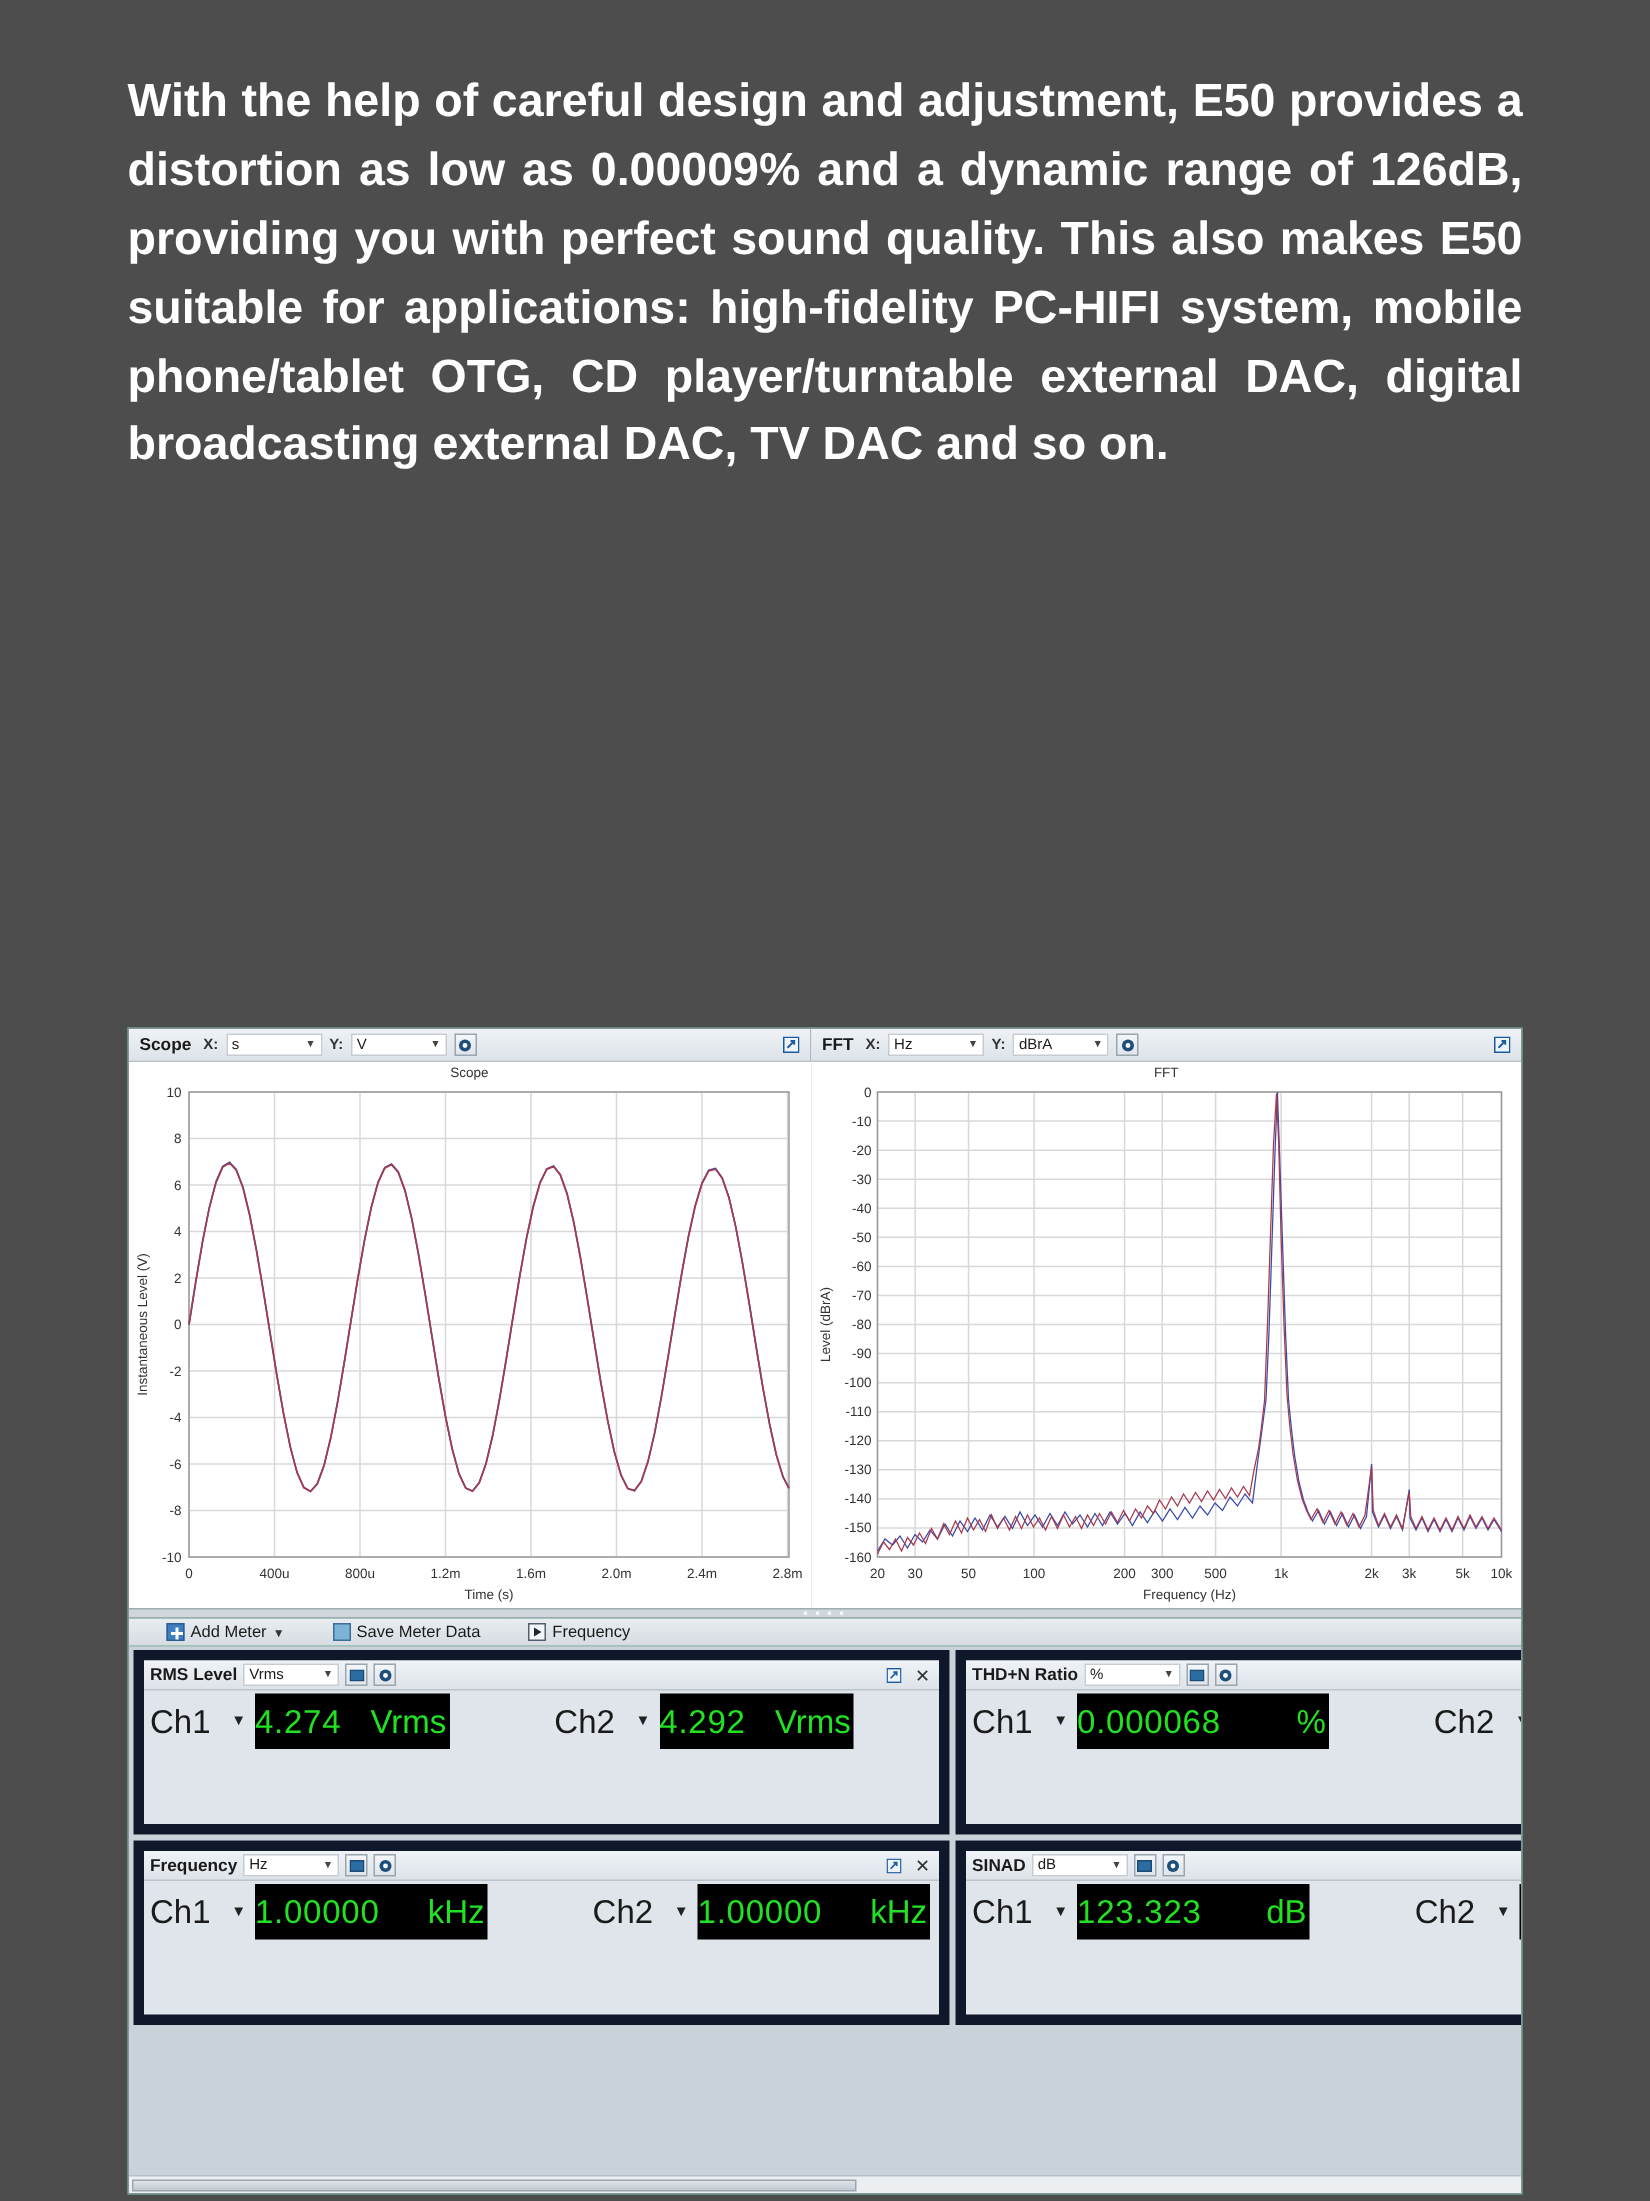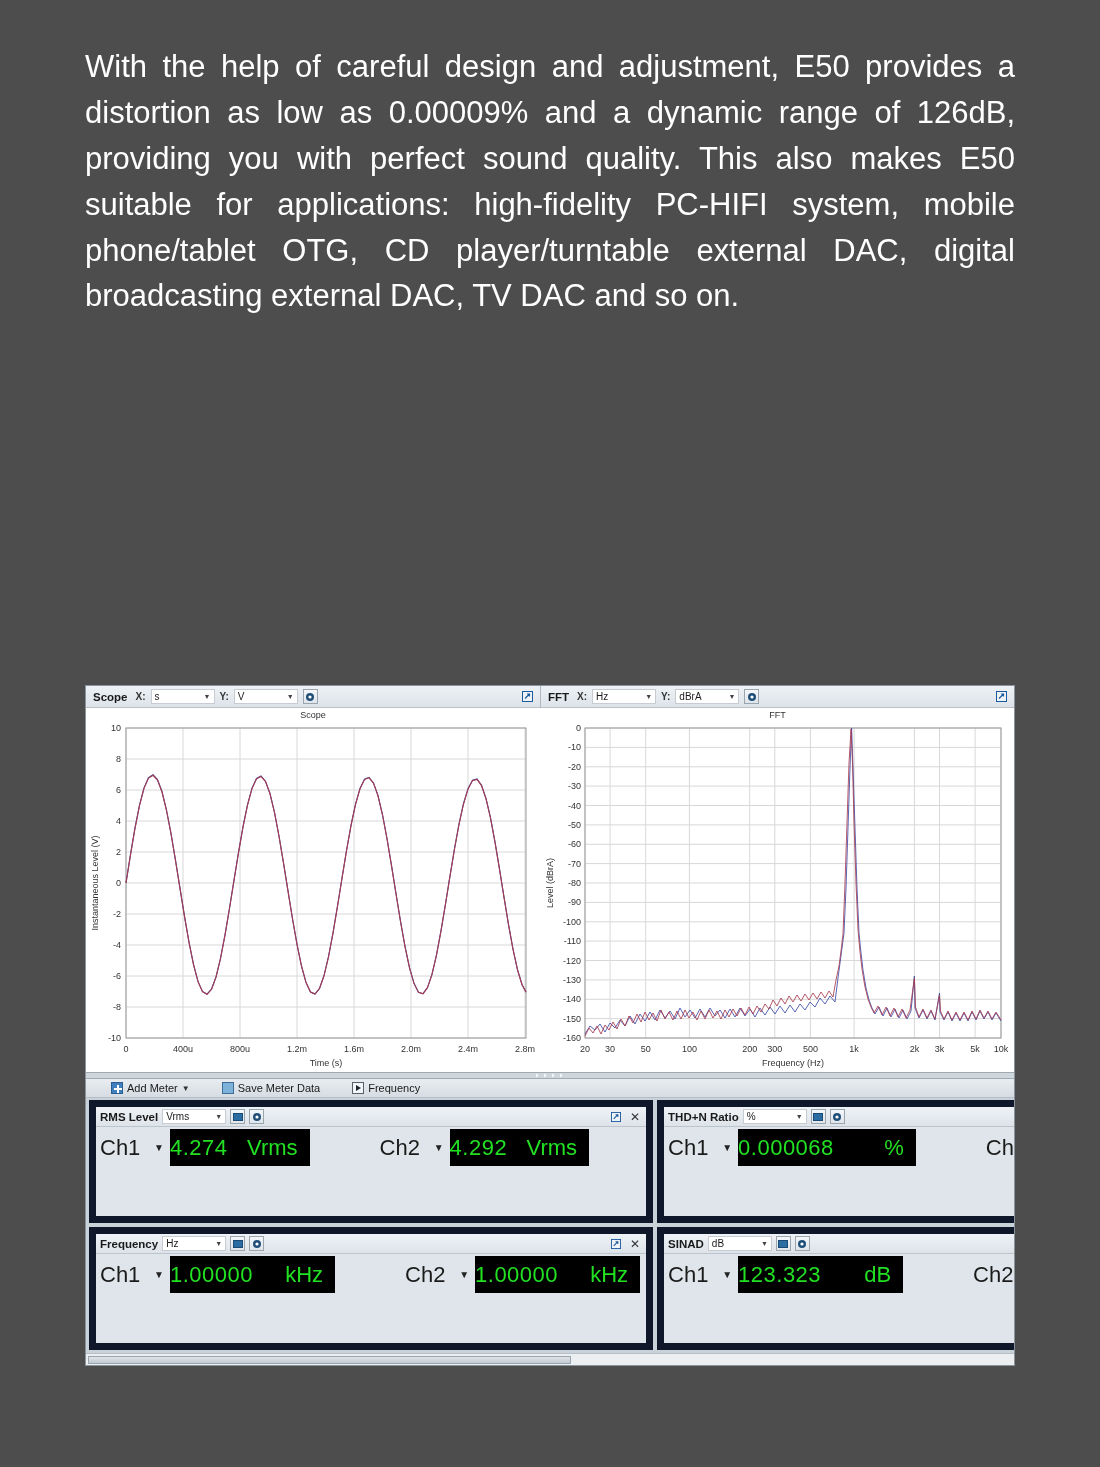--- a/index.html
+++ b/index.html
@@ -21,28 +21,28 @@
     font-weight:400;
     margin:48px 85px 0 85px;
     letter-spacing:-0.5px;
   }
   .hero-body {
     color:#ffffff;
     font-size:31px;
     line-height:1.48;
     text-align:justify;
     margin:44px 85px 0 85px;
-    font-weight:400;
+    font-weight:700;
   }
 
   
   .app {
     position:absolute;
     left:85px; top:685px;
-    width:930px; height:681px;
+    width:930px; height:778px;
     background:#22c55e;
     border:1px solid #8a949c;
     display:flex; flex-direction:column;
     font-size:11px;
     color:#1a1a1a;
   }
 
   
   .graphs { display:flex; height:386px; background:#e3e8ec; }
   .gpanel { position:relative; background:#eef1f4; }
@@ -159,21 +159,21 @@
   .chrow { display:flex; align-items:center; height:37px; }
   .chlabel {
     width:70px; font-size:22px; color:#1a1a1a;
     display:flex; align-items:center; justify-content:space-between;
     padding-right:6px; font-weight:400;
   }
   .chlabel .car { font-size:10px; color:#222; }
   .readout {
     flex:1; background:#000; height:37px;
     display:flex; align-items:center; justify-content:flex-end;
-    padding-right:12px; gap:12px;
+    padding-right:2px; gap:12px;
   }
   .readout .val { color:#22e022; font-size:22px; letter-spacing:0.5px; }
   .readout .unit { color:#22e022; font-size:22px; min-width:58px; text-align:right; }
   .bars { display:flex; flex-direction:column; gap:2px; padding-left:70px; }
   .bar {
     height:9px; background:#8f9699; position:relative; overflow:hidden;
   }
   .bar .fill {
     position:absolute; left:0; top:0; bottom:0;
     background:#1ee01e;

